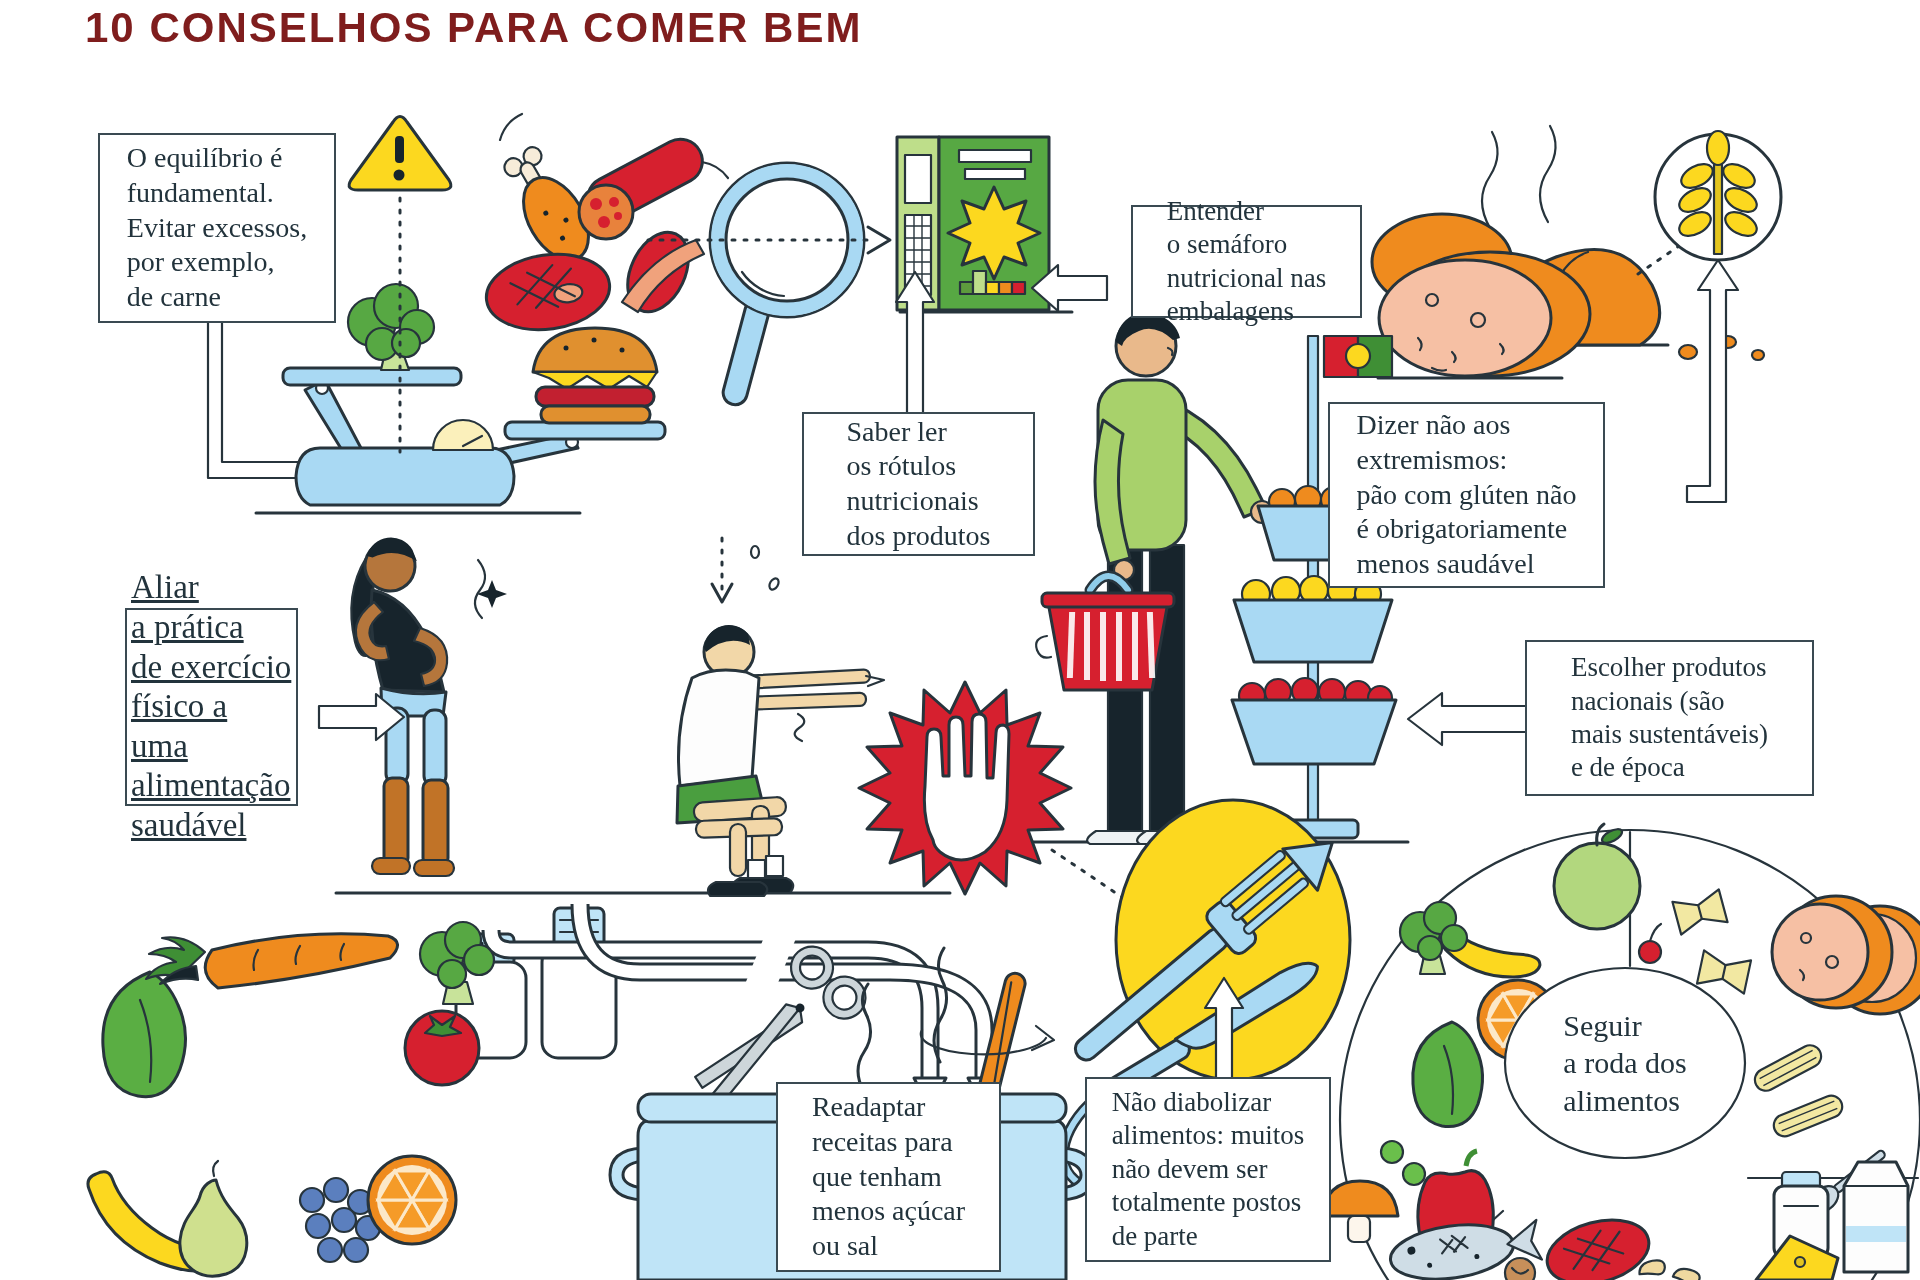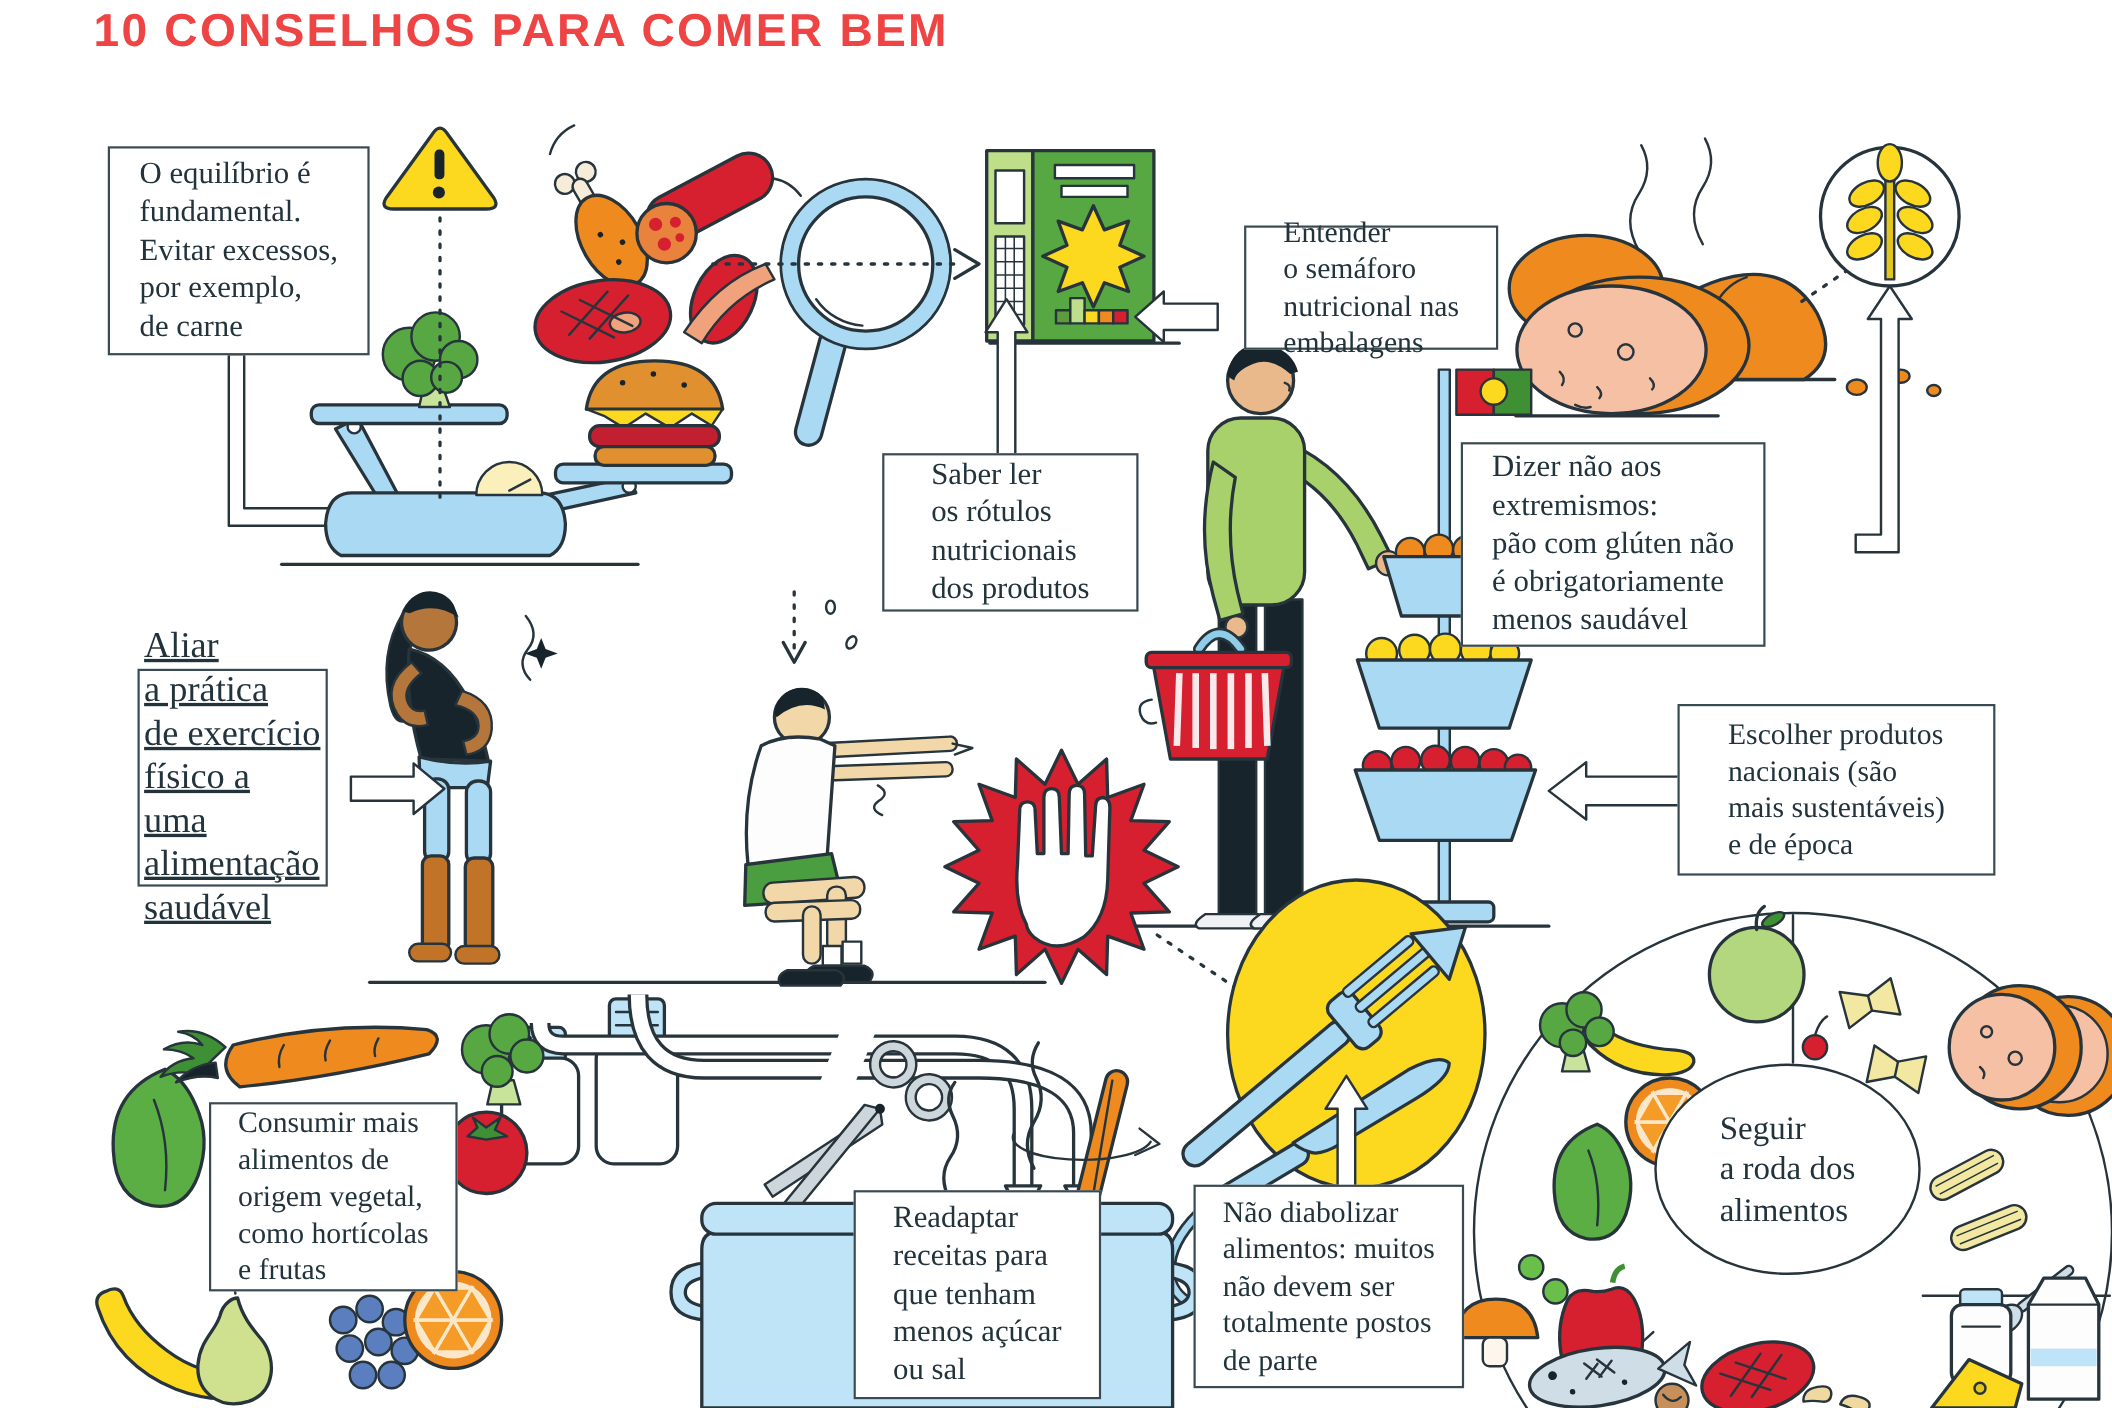--- a/index.html
+++ b/index.html
@@ -1,20 +1,20 @@
 <!DOCTYPE html>
 <html><head>
 <meta charset="utf-8">
 <style>
   html,body{margin:0;padding:0;background:#fff;}
   #stage{position:relative;width:1920px;height:1280px;background:#fff;overflow:hidden;
          font-family:"Liberation Serif", serif;border-right:1px solid #e3e3e3;border-bottom:1px solid #e3e3e3;}
   #art{position:absolute;left:0;top:0;width:1920px;height:1280px;}
   .title{position:absolute;left:85px;top:4px;font-family:"Liberation Sans",sans-serif;
-         font-weight:bold;font-size:42px;letter-spacing:2px;color:#ef4444;}
+         font-weight:bold;font-size:42px;letter-spacing:2px;color:#7f1d1d;}
   .tip{position:absolute;display:flex;align-items:center;justify-content:center;text-align:left;
        background:#fff;border:2.5px solid #3a4a52;color:#22333c;font-size:28px;line-height:1.24;
        white-space:pre-line;box-sizing:border-box;padding:4px;}
   .tip.noborder{border:none;background:transparent;}
   
   .o{stroke:#27343c;stroke-width:3;stroke-linejoin:round;stroke-linecap:round;}
   .o2{stroke:#27343c;stroke-width:2.2;stroke-linejoin:round;stroke-linecap:round;}
   .fn{fill:none;}
   .dash{stroke-dasharray:3 9;}
   .blue{fill:#a9d9f3}.lblue{fill:#bfe4f7}.red{fill:#d6202f}.yel{fill:#fcd81f}
@@ -536,25 +536,20 @@
 de exercício
 físico a uma
 alimentação
 saudável</div>
 
 <div class="tip" style="left:1525px;top:640px;width:289px;height:156px;font-size:27px;">Escolher produtos
 nacionais (são
 mais sustentáveis)
 e de época</div>
 
-<div class="tip" style="left:190px;top:1002px;width:226px;height:172px;font-size:27px;">Consumir mais
-alimentos de
-origem vegetal,
-como hortícolas
-e frutas</div>
 
 <div class="tip" style="left:776px;top:1082px;width:225px;height:190px;">Readaptar
 receitas para
 que tenham
 menos açúcar
 ou sal</div>
 
 <div class="tip" style="left:1085px;top:1077px;width:246px;height:185px;font-size:27px;">Não diabolizar
 alimentos: muitos
 não devem ser

